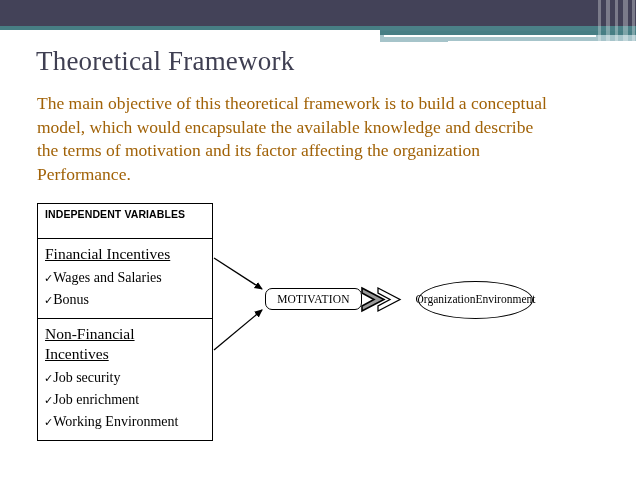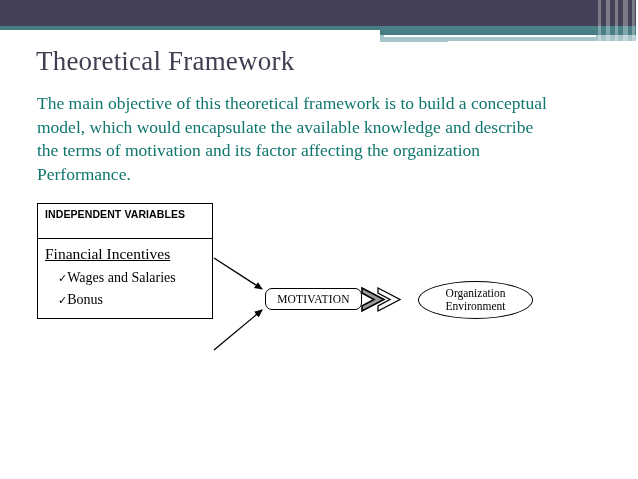--- a/index.html
+++ b/index.html
@@ -98,21 +98,21 @@
   }
 
   
   .body-text {
     position: absolute;
     left: 37px; top: 92px;
     width: 520px;
     font-family: "Liberation Serif", serif;
     font-size: 17.5px;
     line-height: 23.5px;
-    color: #0f766e;
+    color: #a16207;
   }
 
   
   .diagram {
     position: absolute;
     left: 0; top: 0;
     width: 638px; height: 479px;
     pointer-events: none;
   }
   .diagram svg { display: block; }
@@ -147,21 +147,21 @@
     color: #000000;
     text-decoration: underline;
     margin: 0 13px 3px 1px;
     line-height: 20px;
   }
   .var-item {
     font-family: "Liberation Serif", serif;
     font-size: 14px;
     color: #000000;
     line-height: 21px;
-    margin-left: 14px;
+    margin-left: 0;
     white-space: nowrap;
   }
   .var-item .chk {
     font-family: "DejaVu Sans", sans-serif;
     font-size: 11px;
     margin-right: 0px;
   }
 
   
   .motivation-box {
@@ -184,21 +184,20 @@
   
   .org-ellipse {
     position: absolute;
     left: 418px; top: 281px;
     width: 115px; height: 38px;
     border: 1.1px solid #000000;
     border-radius: 50% / 50%;
     background: #ffffff;
     box-sizing: border-box;
     display: flex;
-    flex-direction: column;
     align-items: center;
     justify-content: center;
     font-family: "Liberation Serif", serif;
     font-size: 11.5px;
     line-height: 13.5px;
     color: #000000;
   }
 </style>
 </head>
 <body>
@@ -250,20 +249,32 @@
     <div class="var-section">
       <div class="var-section-title">Financial Incentives</div>
       <div class="var-item">
         <span class="chk">✓</span><span>Wages and Salaries</span>
       </div>
       <div class="var-item">
         <span class="chk">✓</span><span>Bonus</span>
       </div>
     </div>
 
+    <div class="var-section">
+      <div class="var-section-title">Non-Financial Incentives</div>
+      <div class="var-item">
+        <span class="chk">✓</span><span>Job security</span>
+      </div>
+      <div class="var-item">
+        <span class="chk">✓</span><span>Job enrichment</span>
+      </div>
+      <div class="var-item">
+        <span class="chk">✓</span><span>Working Environment</span>
+      </div>
+    </div>
   </div>
 
   <div class="motivation-box">MOTIVATION</div>
 
   <div class="org-ellipse">
     <span>Organization</span>
     <span>Environment</span>
   </div>
 
 </div>

